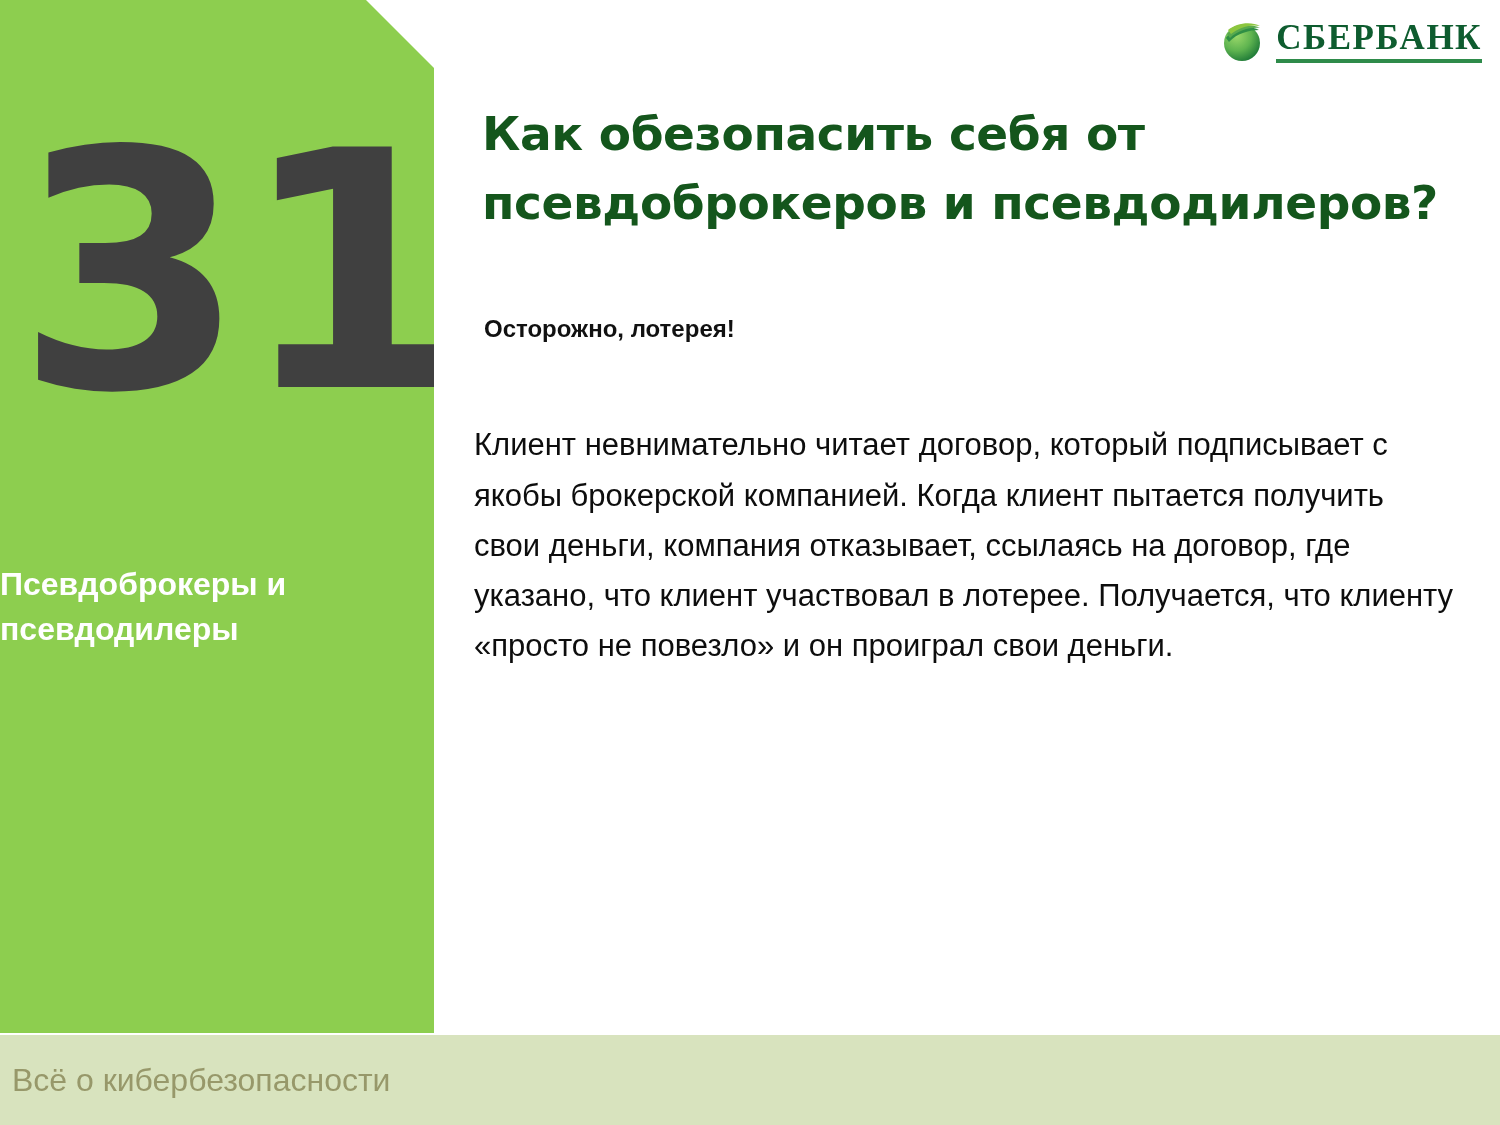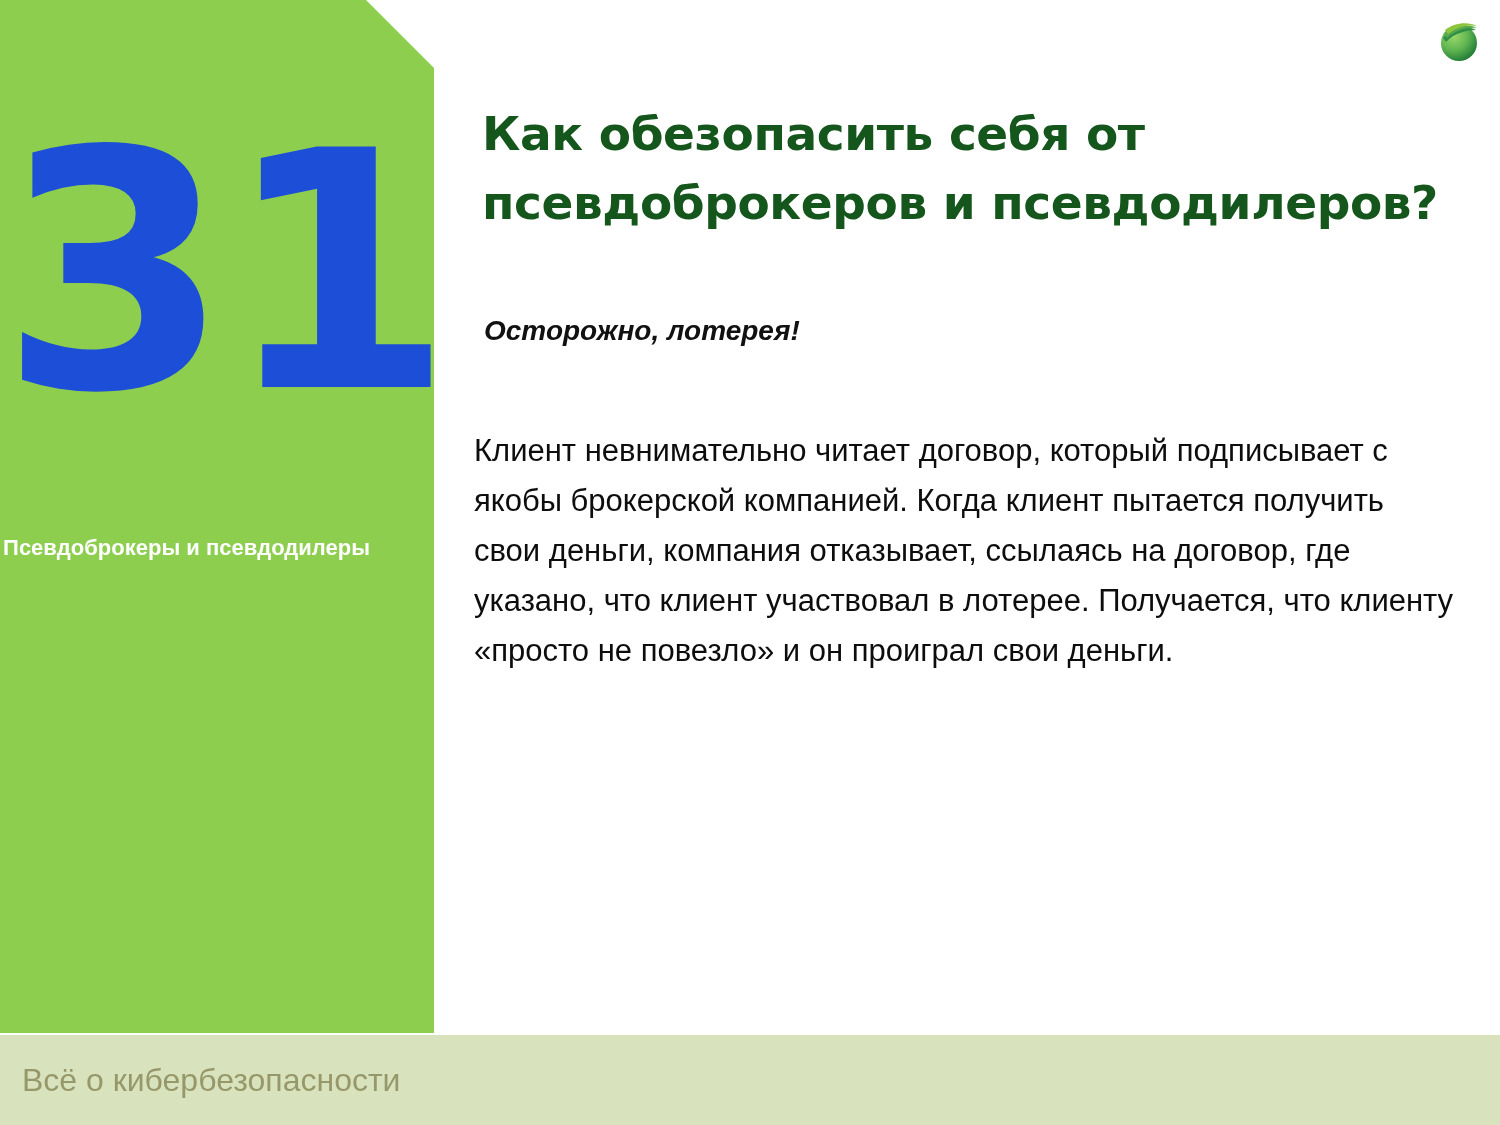--- a/index.html
+++ b/index.html
@@ -24,39 +24,39 @@
     top: 0;
     width: 434px;
     height: 1033px;
     background: #8DCE4F;
     -webkit-clip-path: polygon(0 0, 366px 0, 434px 68px, 434px 1033px, 0 1033px);
     clip-path: polygon(0 0, 366px 0, 434px 68px, 434px 1033px, 0 1033px);
   }
 
   .big-number {
     position: absolute;
-    left: 0;
+    left: 16px;
     top: 108px;
     width: 420px;
-    color: #1d4ed8;
+    color: #404040;
     font-family: "DejaVu Sans", sans-serif;
     font-size: 330px;
     font-weight: bold;
     line-height: 1;
     letter-spacing: -6px;
   }
 
   .panel-caption {
     position: absolute;
     left: 0;
-    top: 532px;
+    top: 562px;
     width: 370px;
-    text-align: right;
+    text-align: left;
     color: #ffffff;
-    font-size: 22px;
+    font-size: 32px;
     font-weight: bold;
     line-height: 1.42;
   }
 
   
   .logo {
     position: absolute;
     right: 18px;
     top: 18px;
     display: flex;
@@ -108,24 +108,23 @@
     font-weight: bold;
     line-height: 1.46;
     letter-spacing: -0.4px;
   }
 
   .lead {
     margin: 0;
     padding-top: 64px;
     padding-left: 14px;
     color: #111111;
-    font-size: 28px;
+    font-size: 24px;
     font-weight: bold;
     line-height: 1.3;
-    font-style: italic;
   }
 
   .body-text {
     margin: 4px;
     padding-top: 72px;
     color: #0D0D0D;
     font-size: 31px;
     line-height: 1.62;
   }
 
@@ -142,21 +141,21 @@
     position: absolute;
     left: 0;
     bottom: 0;
     width: 1500px;
     height: 90px;
     background: #D8E3BE;
   }
 
   .footer-text {
     position: absolute;
-    left: 22px;
+    left: 12px;
     top: 26px;
     color: #97986A;
     font-size: 32px;
     line-height: 1.2;
   }
 </style>
 </head>
 <body>
 
 <div class="slide">
@@ -175,20 +174,24 @@
             <stop offset="55%" stop-color="#5FB450"></stop>
             <stop offset="100%" stop-color="#1E7A37"></stop>
           </radialGradient>
         </defs>
         <circle cx="23" cy="25" r="18" fill="url(#leafGrad)"></circle>
         <path d="M7 20 C13 10, 30 6, 40 12 C31 12, 18 15, 10 24 Z" fill="#2F8F45"></path>
         <path d="M8 16 C15 8, 31 5, 41 10 C32 9, 19 12, 11 20 Z" fill="#58A94E"></path>
         <path d="M9 12 C17 5, 32 3, 41 8 C33 6, 20 9, 12 16 Z" fill="#8CC63F"></path>
       </svg>
     </span>
+    <span class="logo-wordmark">
+      <span class="logo-text">СБЕРБАНК</span>
+      <span class="logo-rule"></span>
+    </span>
   </div>
 
   <div class="content">
     <h1 class="slide-title">Как обезопасить себя от псевдоброкеров и псевдодилеров?</h1>
 
     <p class="lead">Осторожно, лотерея!</p>
 
     <p class="body-text">Клиент невнимательно читает договор, который подписывает с якобы брокерской компанией. Когда клиент пытается получить свои деньги, компания отказывает, ссылаясь на договор, где указано, что клиент участвовал в лотерее. Получается, что клиенту «просто не повезло» и он проиграл свои деньги.</p>
 
   </div>

